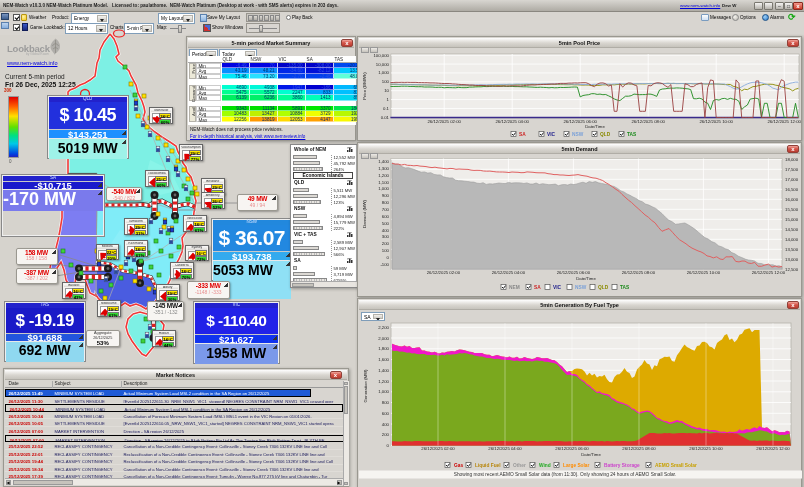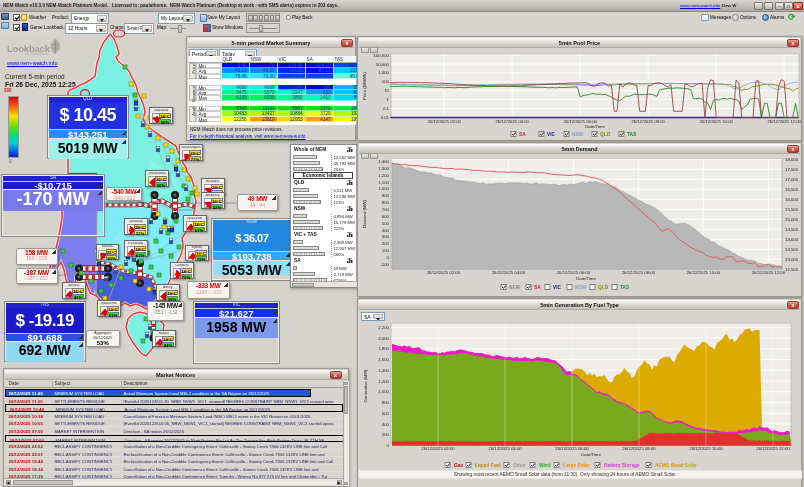--- a/index.html
+++ b/index.html
@@ -278,36 +278,37 @@
 </svg>
 <div class="pb" style="left:48px;top:96px;width:79.5px;height:61.5px">
     <div style="background:#2222cc;height:4.5px;font-size:4.5px;color:#cfe0ff;text-align:center;line-height:4.5px">QLD</div>
     <div style="background:#2230dd;height:27px;color:#fff;font-weight:bold;font-size:18px;text-align:center;line-height:27px;letter-spacing:-0.5px">$ 10.45</div>
     <div style="background:#1e90ff;height:10px;color:#fff;font-weight:bold;font-size:9.5px;text-align:center;line-height:9px;border-top:1.5px solid #c8c8c8;border-bottom:1px solid #e8e8e8;position:relative">$143.251<i style="position:absolute;right:1px;top:1px;width:4px;height:4px;background:linear-gradient(135deg,#0000 50%,#333 50%);font-style:normal"></i></div>
     <div style="background:#9ef2e8;height:20.0px;color:#000;font-weight:bold;font-size:14px;text-align:center;line-height:18.0px;position:relative">5019 MW<i style="position:absolute;right:1px;top:1px;width:4px;height:4px;background:linear-gradient(135deg,#0000 50%,#333 50%);font-style:normal"></i></div>
   </div>
 <div class="pb" style="left:2px;top:175px;width:102px;height:60.5px">
     <div style="background:#2222cc;height:4.5px;font-size:4.5px;color:#cfe0ff;text-align:center;line-height:4.5px">SA</div>
     <div style="background:#1a1acc;height:9.5px;color:#fff;font-weight:bold;font-size:9.5px;text-align:center;line-height:8.5px;border-top:1.5px solid #c8c8c8;border-bottom:1px solid #e8e8e8;position:relative">-$10,715<i style="position:absolute;right:1px;top:1px;width:4px;height:4px;background:linear-gradient(135deg,#0000 50%,#333 50%);font-style:normal"></i></div>
-    <div style="background:#7a7aec;height:21.0px;color:#fff;font-weight:bold;font-size:18px;text-align:center;line-height:19.0px;position:relative">-170 MW<i style="position:absolute;right:1px;top:1px;width:4px;height:4px;background:linear-gradient(135deg,#0000 50%,#333 50%);font-style:normal"></i></div>
+    <div style="background:#7a7aec;height:21.0px;color:#fff;font-weight:bold;font-size:18px;text-align:left;line-height:19.0px;position:relative">-170 MW<i style="position:absolute;right:1px;top:1px;width:4px;height:4px;background:linear-gradient(135deg,#0000 50%,#333 50%);font-style:normal"></i></div>
   </div>
 <div class="pb" style="left:212px;top:219px;width:79.5px;height:61px">
     <div style="background:#2288dd;height:4.5px;font-size:4.5px;color:#cfe0ff;text-align:center;line-height:4.5px">NSW</div>
-    <div style="background:#2288e0;height:26px;color:#fff;font-weight:bold;font-size:11px;text-align:center;line-height:26px;letter-spacing:-0.5px">$ 36.07</div>
+    <div style="background:#2288e0;height:26px;color:#fff;font-weight:bold;font-size:21px;text-align:center;line-height:26px;letter-spacing:-0.5px">$ 36.07</div>
     <div style="background:#33aaee;height:10px;color:#fff;font-weight:bold;font-size:9.5px;text-align:center;line-height:9px;border-top:1.5px solid #c8c8c8;border-bottom:1px solid #e8e8e8;position:relative">$193,738<i style="position:absolute;right:1px;top:1px;width:4px;height:4px;background:linear-gradient(135deg,#0000 50%,#333 50%);font-style:normal"></i></div>
-    <div style="background:#8fe0f5;height:14px;color:#000;font-weight:bold;font-size:14px;text-align:center;line-height:18.5px;position:relative">5053 MW<i style="position:absolute;right:1px;top:1px;width:4px;height:4px;background:linear-gradient(135deg,#0000 50%,#333 50%);font-style:normal"></i></div>
+    <div style="background:#8fe0f5;height:38px;color:#000;font-weight:bold;font-size:14px;line-height:18.5px;position:relative">5053 MW<i style="position:absolute;right:1px;top:1px;width:4px;height:4px;background:linear-gradient(135deg,#0000 50%,#333 50%);font-style:normal"></i></div>
   </div>
 <div class="pb" style="left:4.5px;top:302px;width:80.5px;height:58.5px">
     <div style="background:#2222cc;height:4.5px;font-size:4.5px;color:#cfe0ff;text-align:center;line-height:4.5px">TAS</div>
     <div style="background:#1a1ac8;height:25px;color:#fff;font-weight:bold;font-size:17px;text-align:center;line-height:25px;letter-spacing:-0.5px">$ -19.19</div>
     <div style="background:#2255dd;height:9.5px;color:#fff;font-weight:bold;font-size:9.5px;text-align:center;line-height:8.5px;border-top:1.5px solid #c8c8c8;border-bottom:1px solid #e8e8e8;position:relative">$91,688<i style="position:absolute;right:1px;top:1px;width:4px;height:4px;background:linear-gradient(135deg,#0000 50%,#333 50%);font-style:normal"></i></div>
     <div style="background:#8fd8f0;height:19.5px;color:#000;font-weight:bold;font-size:14px;text-align:center;line-height:17.5px;position:relative">692 MW<i style="position:absolute;right:1px;top:1px;width:4px;height:4px;background:linear-gradient(135deg,#0000 50%,#333 50%);font-style:normal"></i></div>
   </div>
 <div class="pb" style="left:194px;top:302px;width:84.5px;height:61px">
     <div style="background:#2222cc;height:4.5px;font-size:4.5px;color:#cfe0ff;text-align:center;line-height:4.5px">VIC</div>
+    <div style="background:#2222e8;height:26px;color:#fff;font-weight:bold;font-size:15.5px;text-align:center;line-height:26px;letter-spacing:-0.5px">$ -110.40</div>
     <div style="background:#1133ee;height:10px;color:#fff;font-weight:bold;font-size:9.5px;text-align:center;line-height:9px;border-top:1.5px solid #c8c8c8;border-bottom:1px solid #e8e8e8;position:relative">$21,627<i style="position:absolute;right:1px;top:1px;width:4px;height:4px;background:linear-gradient(135deg,#0000 50%,#333 50%);font-style:normal"></i></div>
     <div style="background:#7b99ea;height:20.5px;color:#000;font-weight:bold;font-size:14px;text-align:center;line-height:18.5px;position:relative">1958 MW<i style="position:absolute;right:1px;top:1px;width:4px;height:4px;background:linear-gradient(135deg,#0000 50%,#333 50%);font-style:normal"></i></div>
   </div>
 <div class="fbox" style="left:106px;top:187px;width:36px;height:14px">
     <div class="v" style="color:#e00000">-540 MW</div>
     <div class="r" style="color:#e89090">-540 / 822</div>
     <i style="position:absolute;right:1px;top:1px;width:4px;height:4px;background:linear-gradient(135deg,#0000 50%,#333 50%);font-style:normal"></i>
   </div>
 <div class="fbox" style="left:237px;top:194px;width:41px;height:17px">
     <div class="v" style="color:#e00000">49 MW</div>

